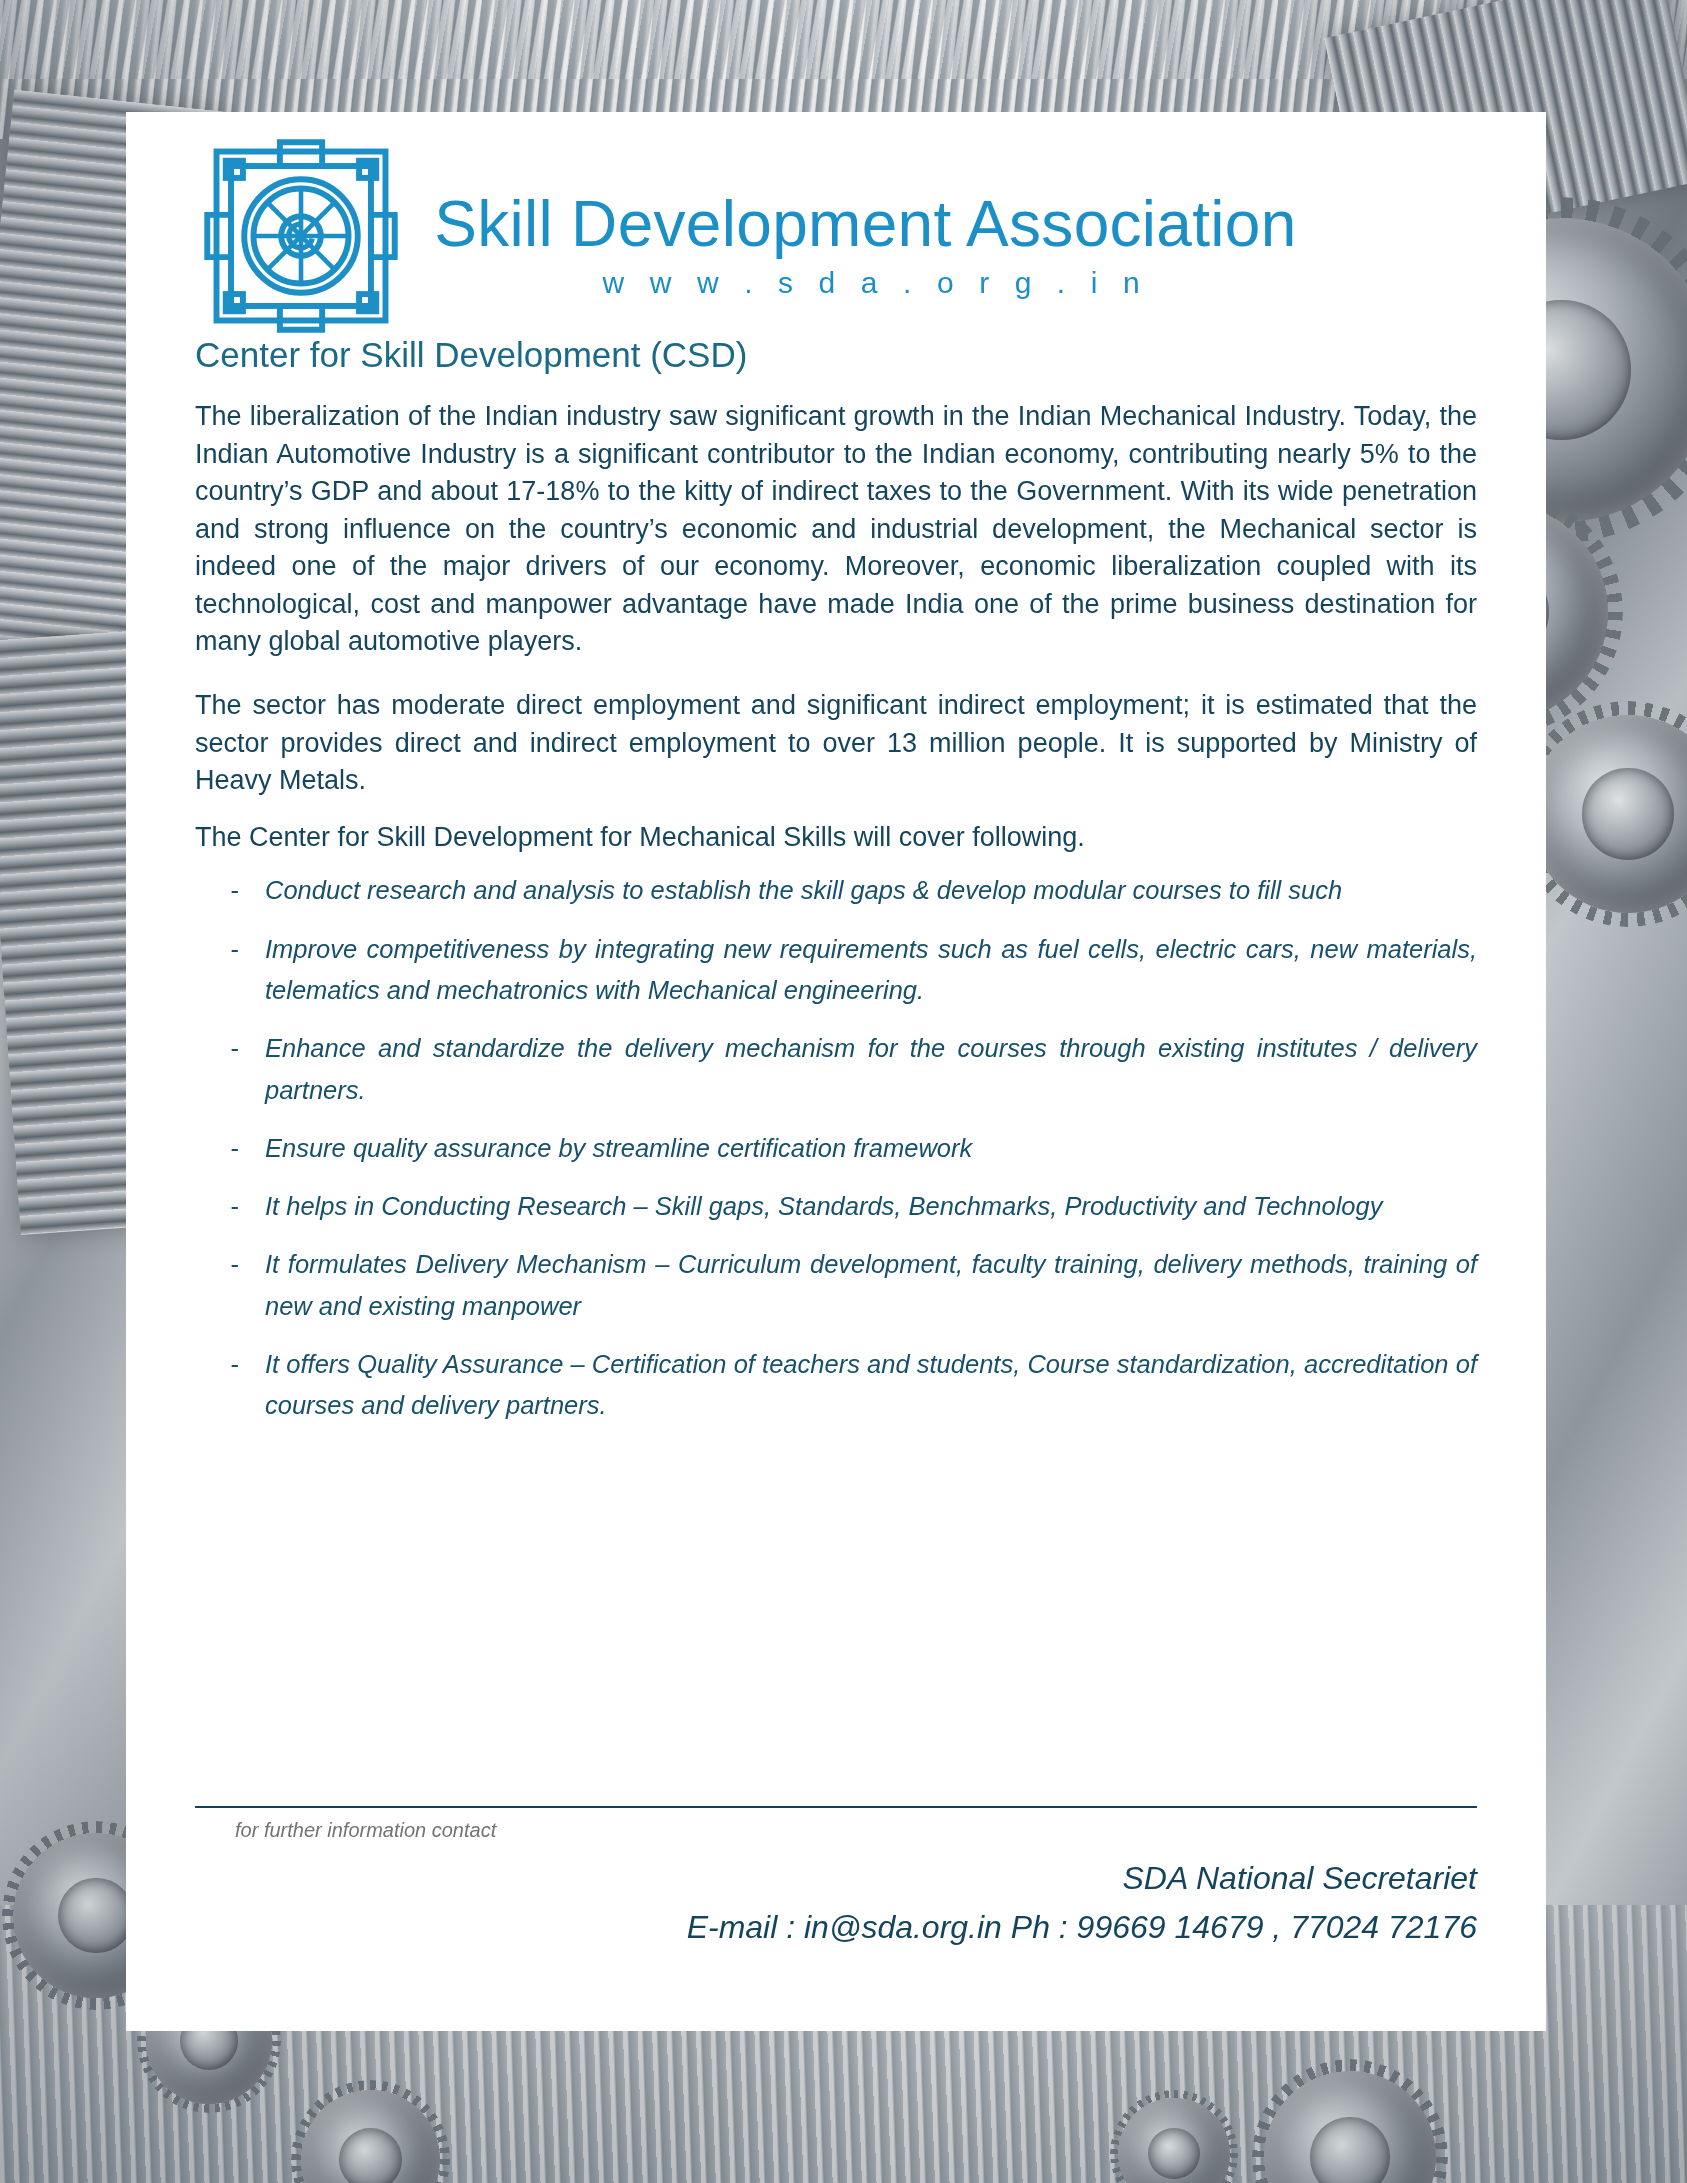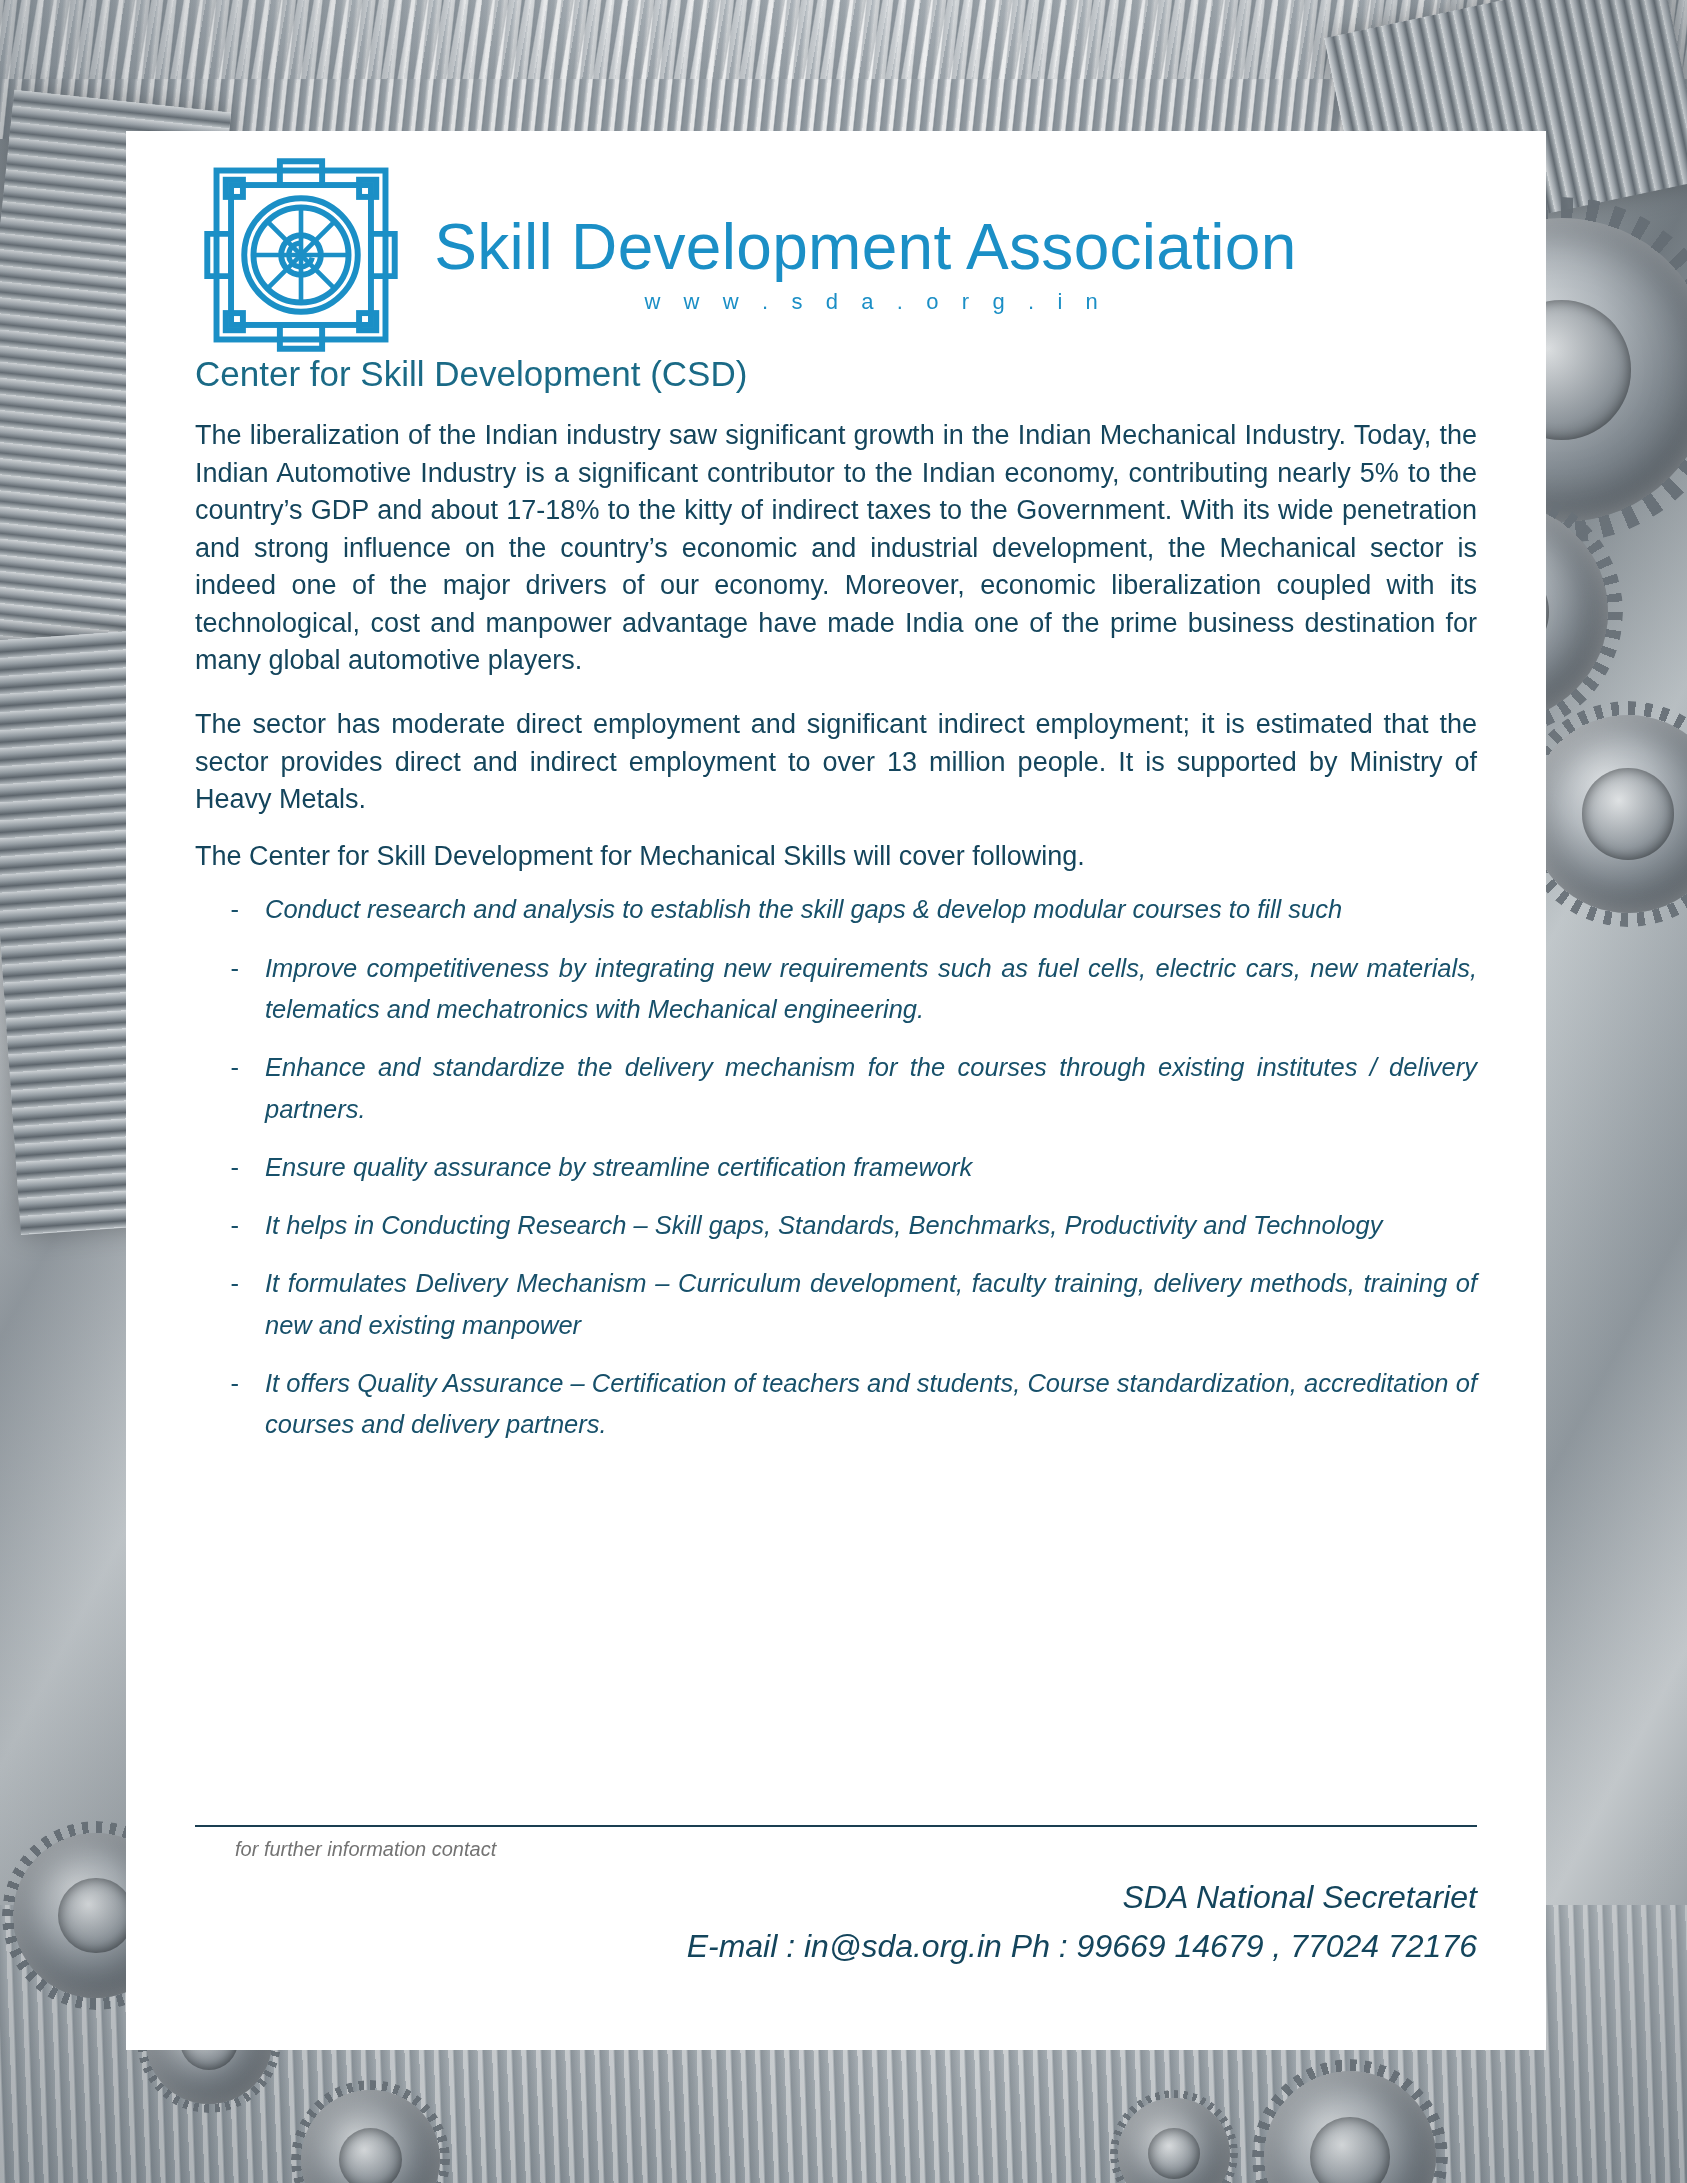--- a/index.html
+++ b/index.html
@@ -101,21 +101,21 @@
         background: repeating-linear-gradient(90deg, #e9ecee 0px, #a8afb5 5.3px, #697178 9.3px, #ccd2d5 14.6px); }
   .vignette {
     position: absolute; inset: 0;
     background: radial-gradient(ellipse at 50% 45%, rgba(255,255,255,0) 45%, rgba(60,70,78,.28) 100%);
   }
 
   
   .sheet {
     position: absolute;
     left: 126px;
-    top: 131px;
+    top: 112px;
     width: 1420px;
     height: 1919px;
     background: #ffffff;
     box-shadow: 0 0 0 0 rgba(0,0,0,0);
   }
 
   .inner {
     position: relative;
     padding: 0 69px;
     height: 100%;
@@ -140,21 +140,21 @@
     padding-top: 20px;
   }
   .brand-title {
     font-size: 64px;
     color: #1b8fc6;
     letter-spacing: 0.3px;
     line-height: 1.02;
     white-space: nowrap;
   }
   .brand-url {
-    font-size: 22px;
+    font-size: 30px;
     color: #1b8fc6;
     letter-spacing: 8.6px;
     text-align: center;
     margin-top: 9.3px;
     padding-left: 20px;
   }
 
   
   .title-block {
     text-align: left;

